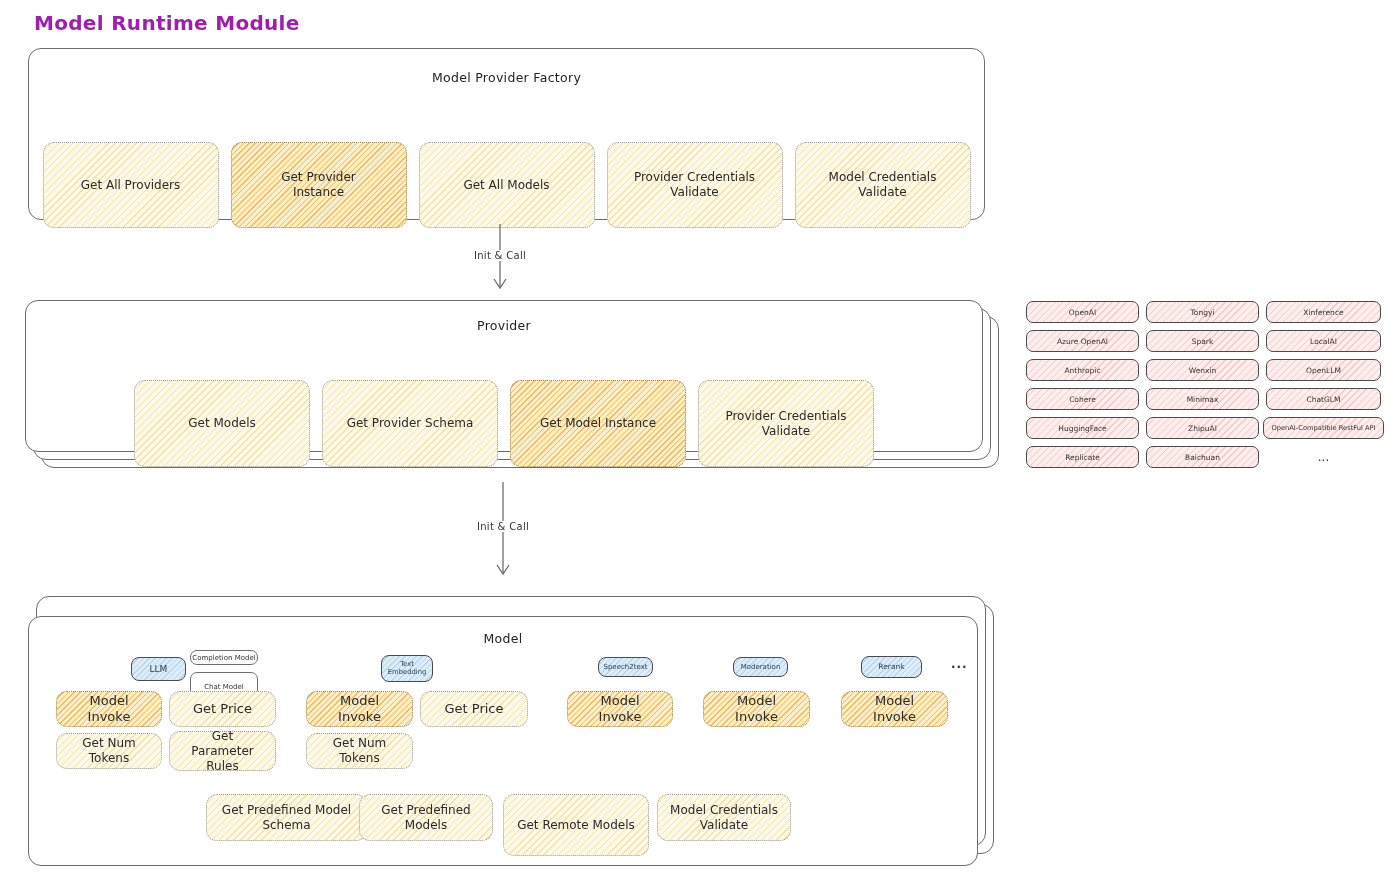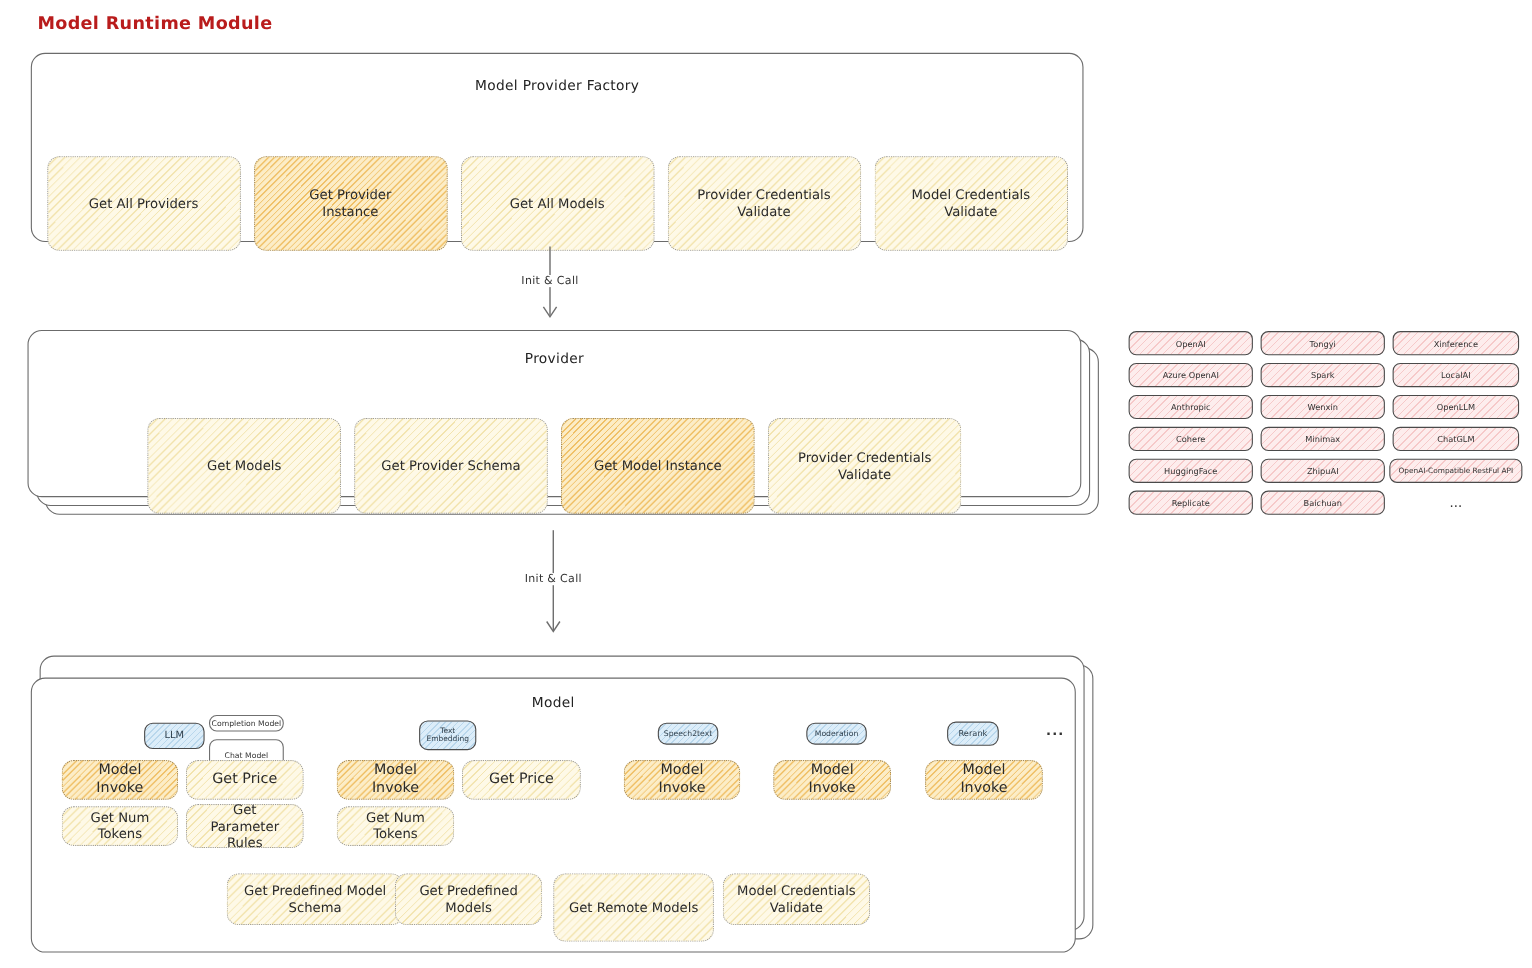--- a/index.html
+++ b/index.html
@@ -9,21 +9,21 @@
     --blue-fill:#DCEDF9; --blue-hatch:#B9D7EC;
     --ink:#2d2d2d; --line:#6b6b6b; --dot-border:#9b9b9b; --tag-border:#4a4a4a;
   }
   *{box-sizing:border-box;margin:0;padding:0;}
   html,body{background:#fff;}
   body{
     width:1393px;height:880px;position:relative;overflow:hidden;
     font-family:"DejaVu Sans", sans-serif;color:var(--ink);
   }
   .abs{position:absolute;}
-  .page-title{font-size:16px;font-weight:600;letter-spacing:.3px;color:#b91c1c;}
+  .page-title{font-size:20px;font-weight:600;letter-spacing:.3px;color:#a21caf;}
   .container{
     position:absolute;background:#fff;border:1.5px solid var(--line);
     border-radius:13px;z-index:2;
   }
   .stack-layer{
     position:absolute;background:#fff;border:1.4px solid var(--line);
     border-radius:13px;z-index:1;
   }
   .section-title{
     position:absolute;left:0;right:0;text-align:center;
@@ -143,21 +143,21 @@
 <div class="stack-layer" style="left:36px;top:596px;width:950px;height:250px;"></div>
 <div class="container" style="left:28px;top:588px;width:950px;height:250px;margin-top:28px;">
   <div class="section-title" style="top:14px;">Model</div>
 
   <div class="tag" style="left:102px;top:40px;width:55px;height:24px;font-size:9px;">LLM</div>
   <div class="minitag" style="left:161px;top:33px;width:68px;height:15px;">Completion Model</div>
   <div class="minitag" style="left:161px;top:55px;width:68px;height:30px;">Chat Model</div>
   <div class="tag" style="left:352px;top:38px;width:52px;height:27px;font-size:6.8px;">Text Embedding</div>
   <div class="tag" style="left:569px;top:40px;width:55px;height:20px;font-size:7px;">Speech2text</div>
   <div class="tag" style="left:704px;top:40px;width:55px;height:20px;font-size:7px;">Moderation</div>
-  <div class="tag" style="left:832px;top:39px;width:47px;height:22px;">Rerank</div>
+  <div class="tag" style="left:832px;top:39px;width:61px;height:22px;">Rerank</div>
   <div class="ellipsis" style="left:922px;top:40px;">...</div>
 
   <div class="op hl abs" style="left:27px;top:74px;width:106px;height:36px;font-size:13px;">Model Invoke</div>
   <div class="op abs" style="left:140px;top:74px;width:107px;height:36px;font-size:13px;">Get Price</div>
   <div class="op hl abs" style="left:277px;top:74px;width:107px;height:36px;font-size:13px;">Model Invoke</div>
   <div class="op abs" style="left:391px;top:74px;width:108px;height:36px;font-size:13px;">Get Price</div>
   <div class="op hl abs" style="left:538px;top:74px;width:106px;height:36px;font-size:13px;">Model Invoke</div>
   <div class="op hl abs" style="left:674px;top:74px;width:107px;height:36px;font-size:13px;">Model Invoke</div>
   <div class="op hl abs" style="left:812px;top:74px;width:107px;height:36px;font-size:13px;">Model Invoke</div>
 

